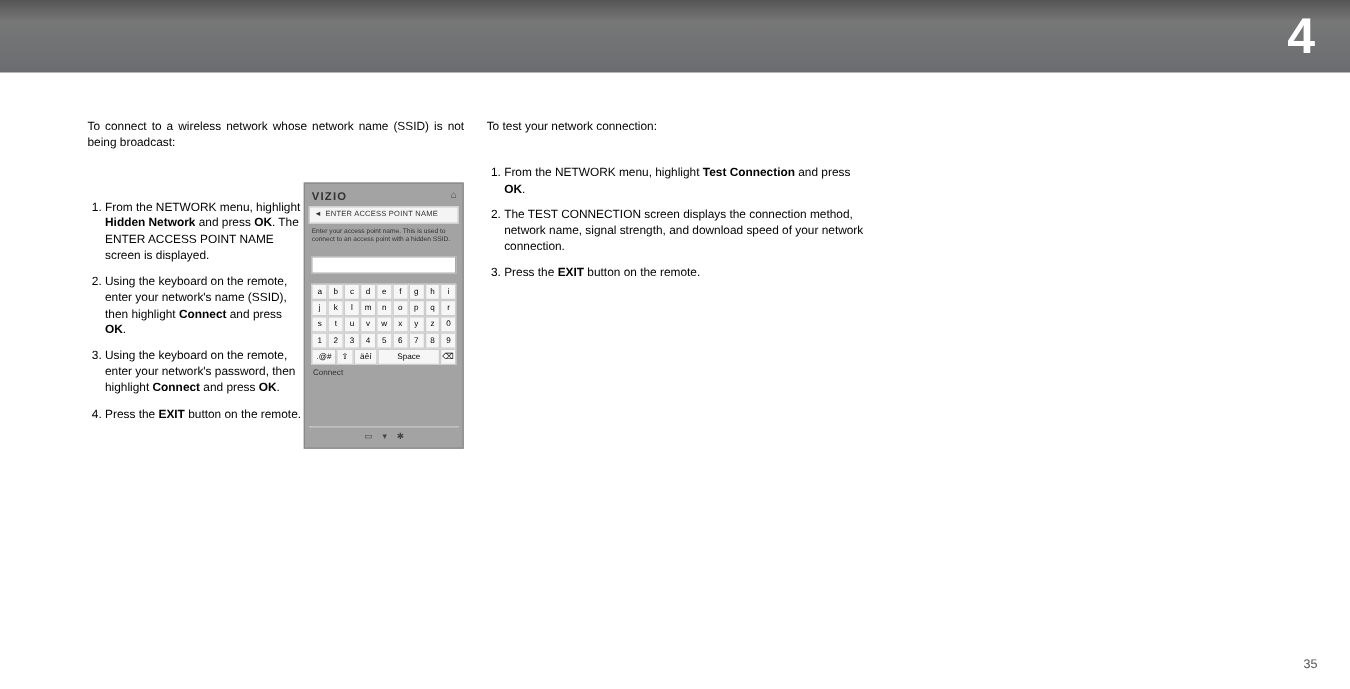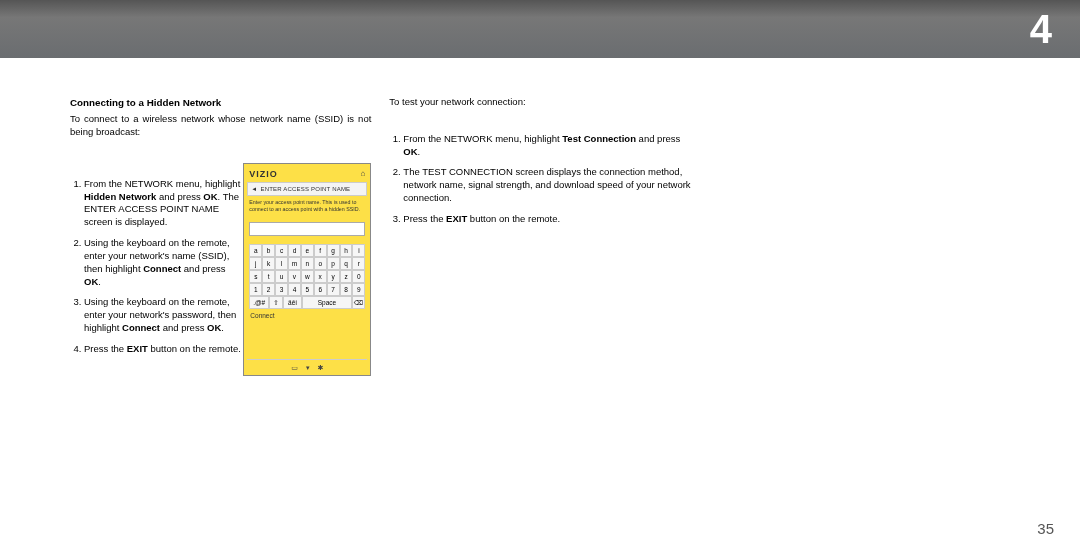--- a/index.html
+++ b/index.html
@@ -55,21 +55,21 @@
   .col ol li {
     margin-bottom: 8px;
   }
   .left-split {
     display: flex;
   }
   .left-text { flex: 1; }
   .osd-box {
     width: 128px;
     border: 1px solid #888;
-    background: #fde047;
+    background: #a3a3a3;
     font-size: 7px;
     padding: 4px 3px 3px 3px;
   }
   .osd-head {
     display: flex;
     justify-content: space-between;
     align-items: center;
     padding: 0 2px 2px 2px;
   }
   .osd-brand {
@@ -132,35 +132,34 @@
     border-top: 1px solid #ccc;
     padding-top: 3px;
     margin-top: 2px;
     font-size: 7px;
     color: #444;
   }
   .page-num {
     position: absolute;
     bottom: 14px;
     right: 26px;
-    font-size: 15px;
+    font-size: 10px;
     color: #555;
   }
 </style>
 </head>
 <body>
 
 <div class="header-bar">
   <span class="chapter-num">4</span>
 </div>
 
 <div class="content">
 
   <div class="col">
-    <h3>Connecting to a Hidden Network</h3>
     <p style="text-align:justify;">To connect to a wireless network whose network name (SSID) is not being broadcast:</p>
 
     <div class="left-split">
       <div class="left-text">
         <ol>
           <li>
             <span>From the NETWORK menu, highlight </span><b>Hidden Network</b><span> and press </span><b>OK</b><span>. The ENTER ACCESS POINT NAME screen is displayed.</span>
           </li>
           <li>
             <span>Using the keyboard on the remote, enter your network's name (SSID), then highlight </span><b>Connect</b><span> and press </span><b>OK</b><span>.</span>

